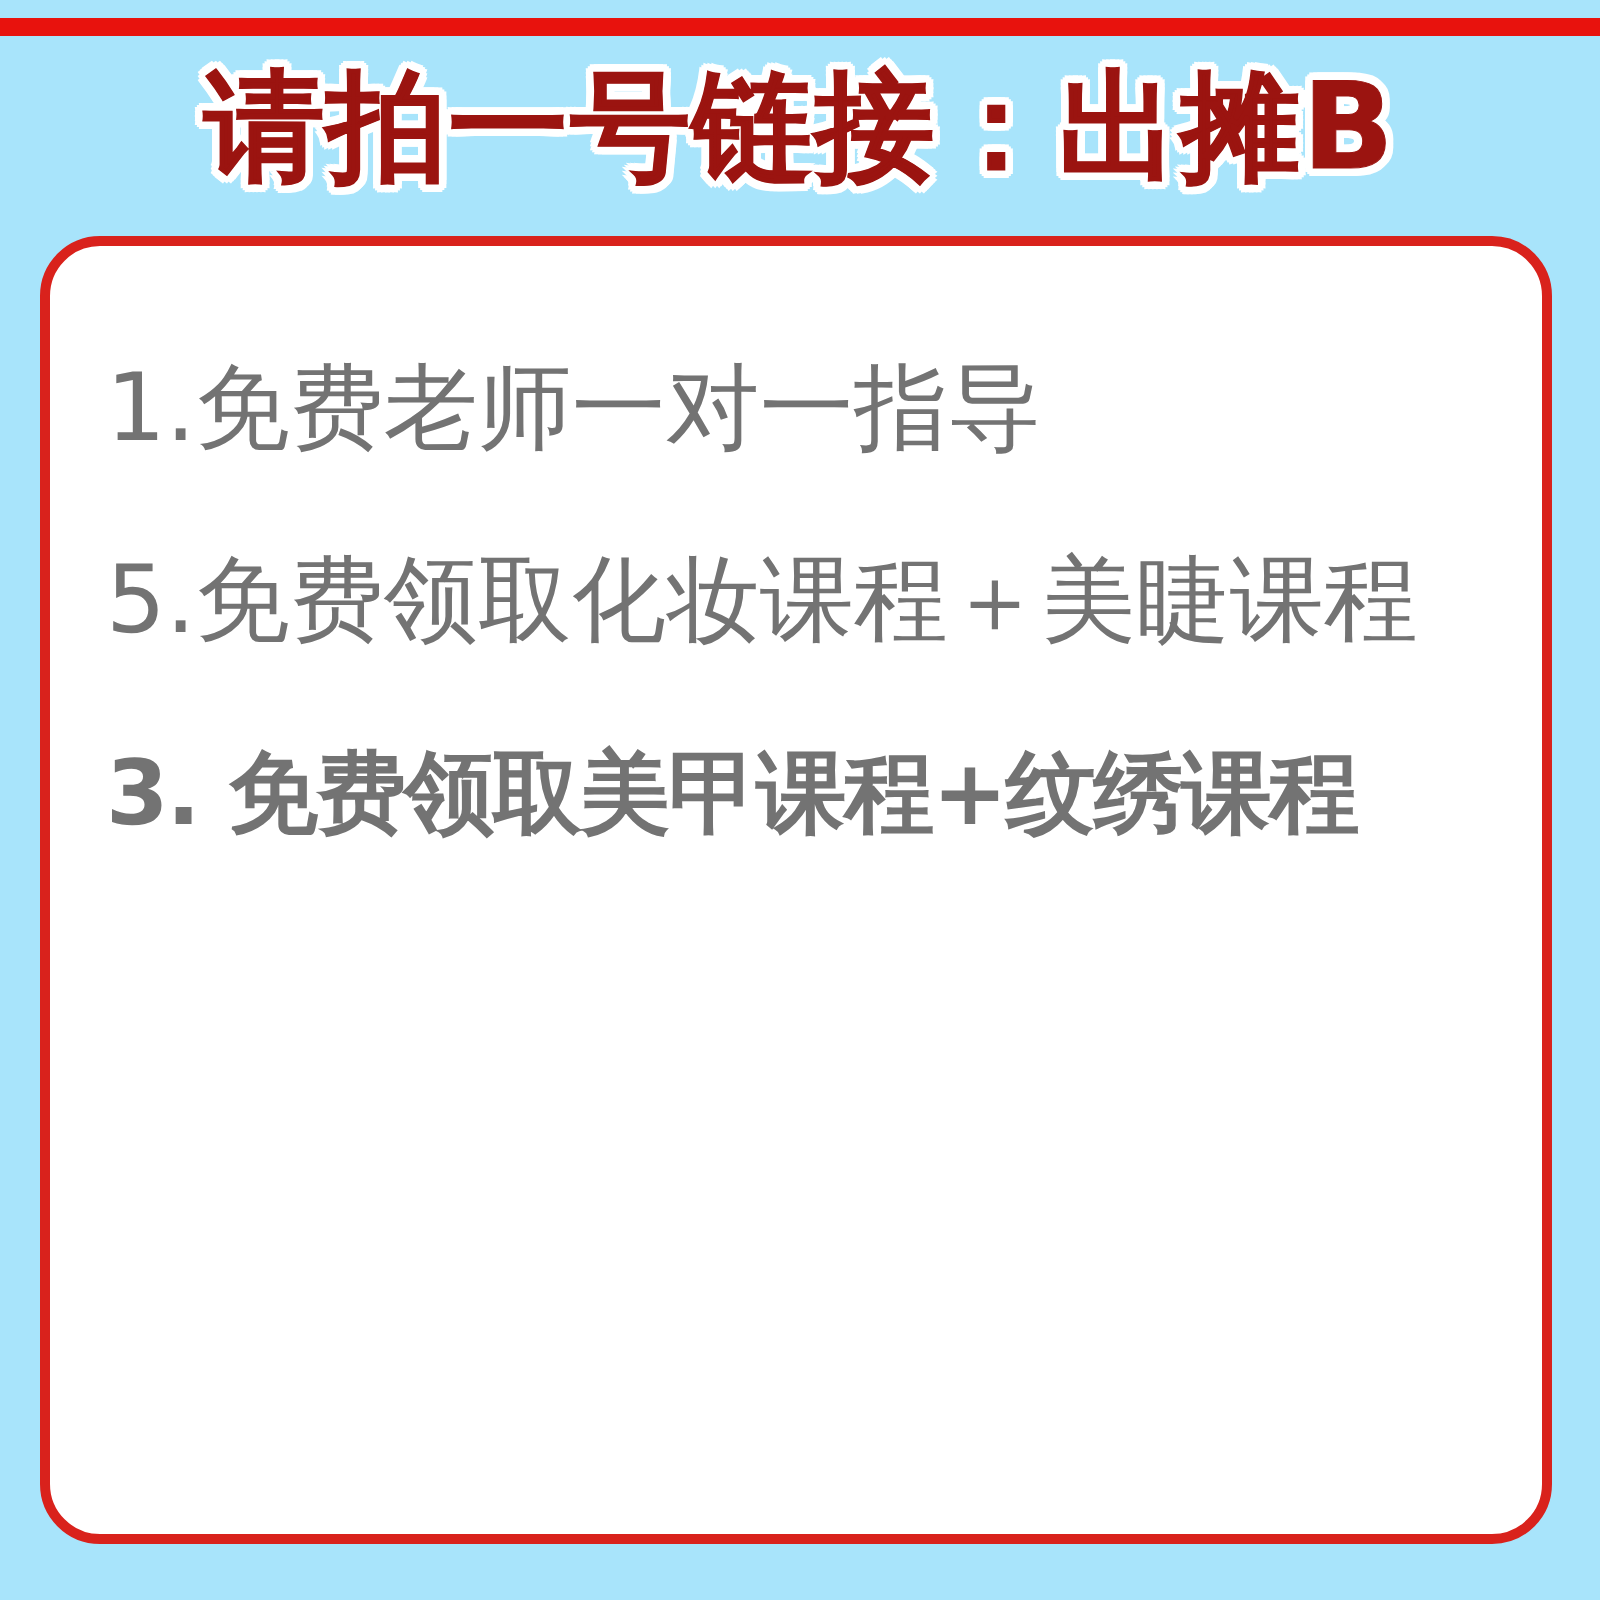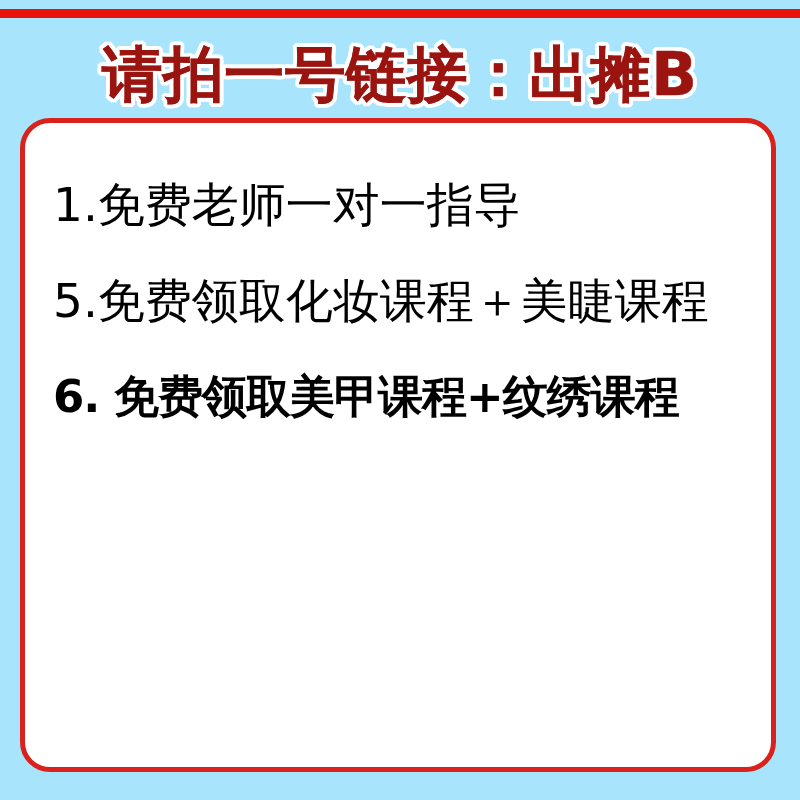--- a/index.html
+++ b/index.html
@@ -35,21 +35,20 @@
   
   #headline {
     position: absolute;
     left: 0;
     top: 22px;
     width: 800px;
     height: 84px;
     display: flex;
     align-items: center;
     justify-content: center;
-    margin-top: 10px;
   }
   #headline-text {
     font-family: "DejaVu Sans", "Liberation Sans", sans-serif;
     font-size: 60px;
     font-weight: bold;
     line-height: 1;
     letter-spacing: 1px;
     color: #9b1410;
     white-space: nowrap;
     
@@ -84,21 +83,21 @@
     top: 34px;
     right: 18px;
     margin: 0;
     padding: 0;
     list-style: none;
   }
 
   .offer-item {
     height: 96px;
     line-height: 96px;
-    color: #000000;
+    color: #737373;
     font-family: "DejaVu Sans", "Liberation Sans", sans-serif;
     font-size: 47px;
     font-weight: normal;
     white-space: nowrap;
     letter-spacing: 0px;
   }
   
   .offer-item.heavy {
     font-weight: bold;
     font-size: 45px;
@@ -113,17 +112,17 @@
   <div id="top-rule"></div>
 
   <div id="headline">
     <span id="headline-text">请拍一号链接：出摊B</span>
   </div>
 
   <div id="offer-card">
     <ul id="offer-list">
       <li class="offer-item">1.免费老师一对一指导</li>
       <li class="offer-item">5.免费领取化妆课程＋美睫课程</li>
-      <li class="offer-item heavy">6. 免费领取美甲课程+纹绣课程</li>
+      <li class="offer-item heavy">3. 免费领取美甲课程+纹绣课程</li>
     </ul>
   </div>
 
 </div>
 
 </body></html>

